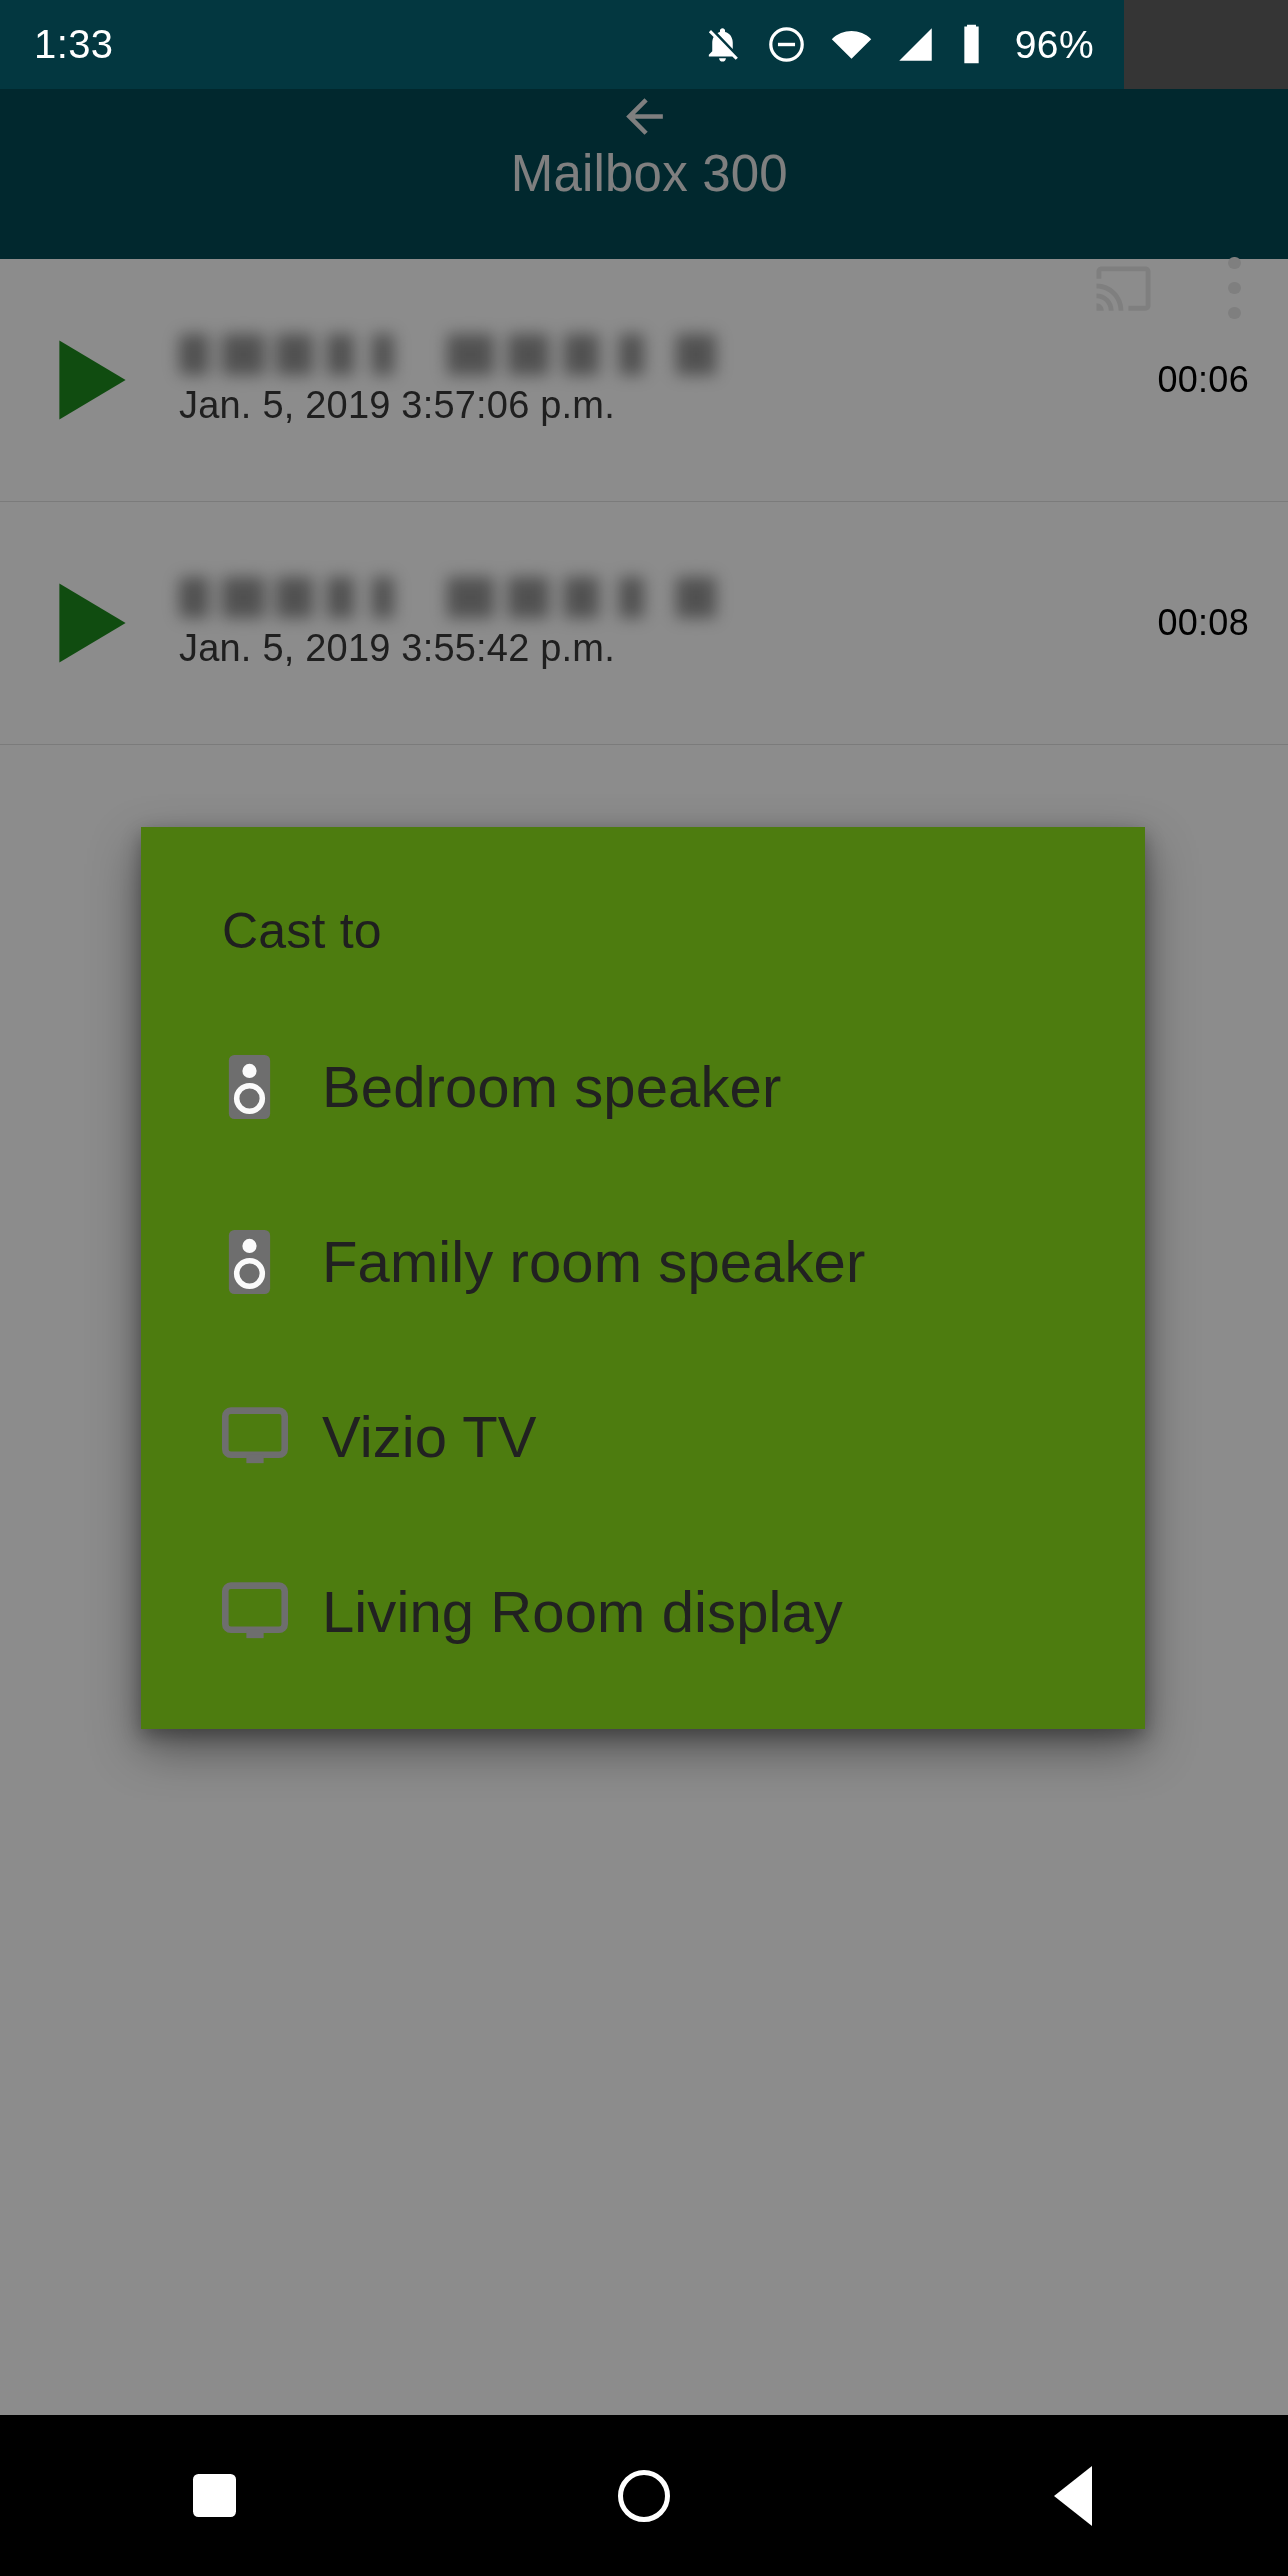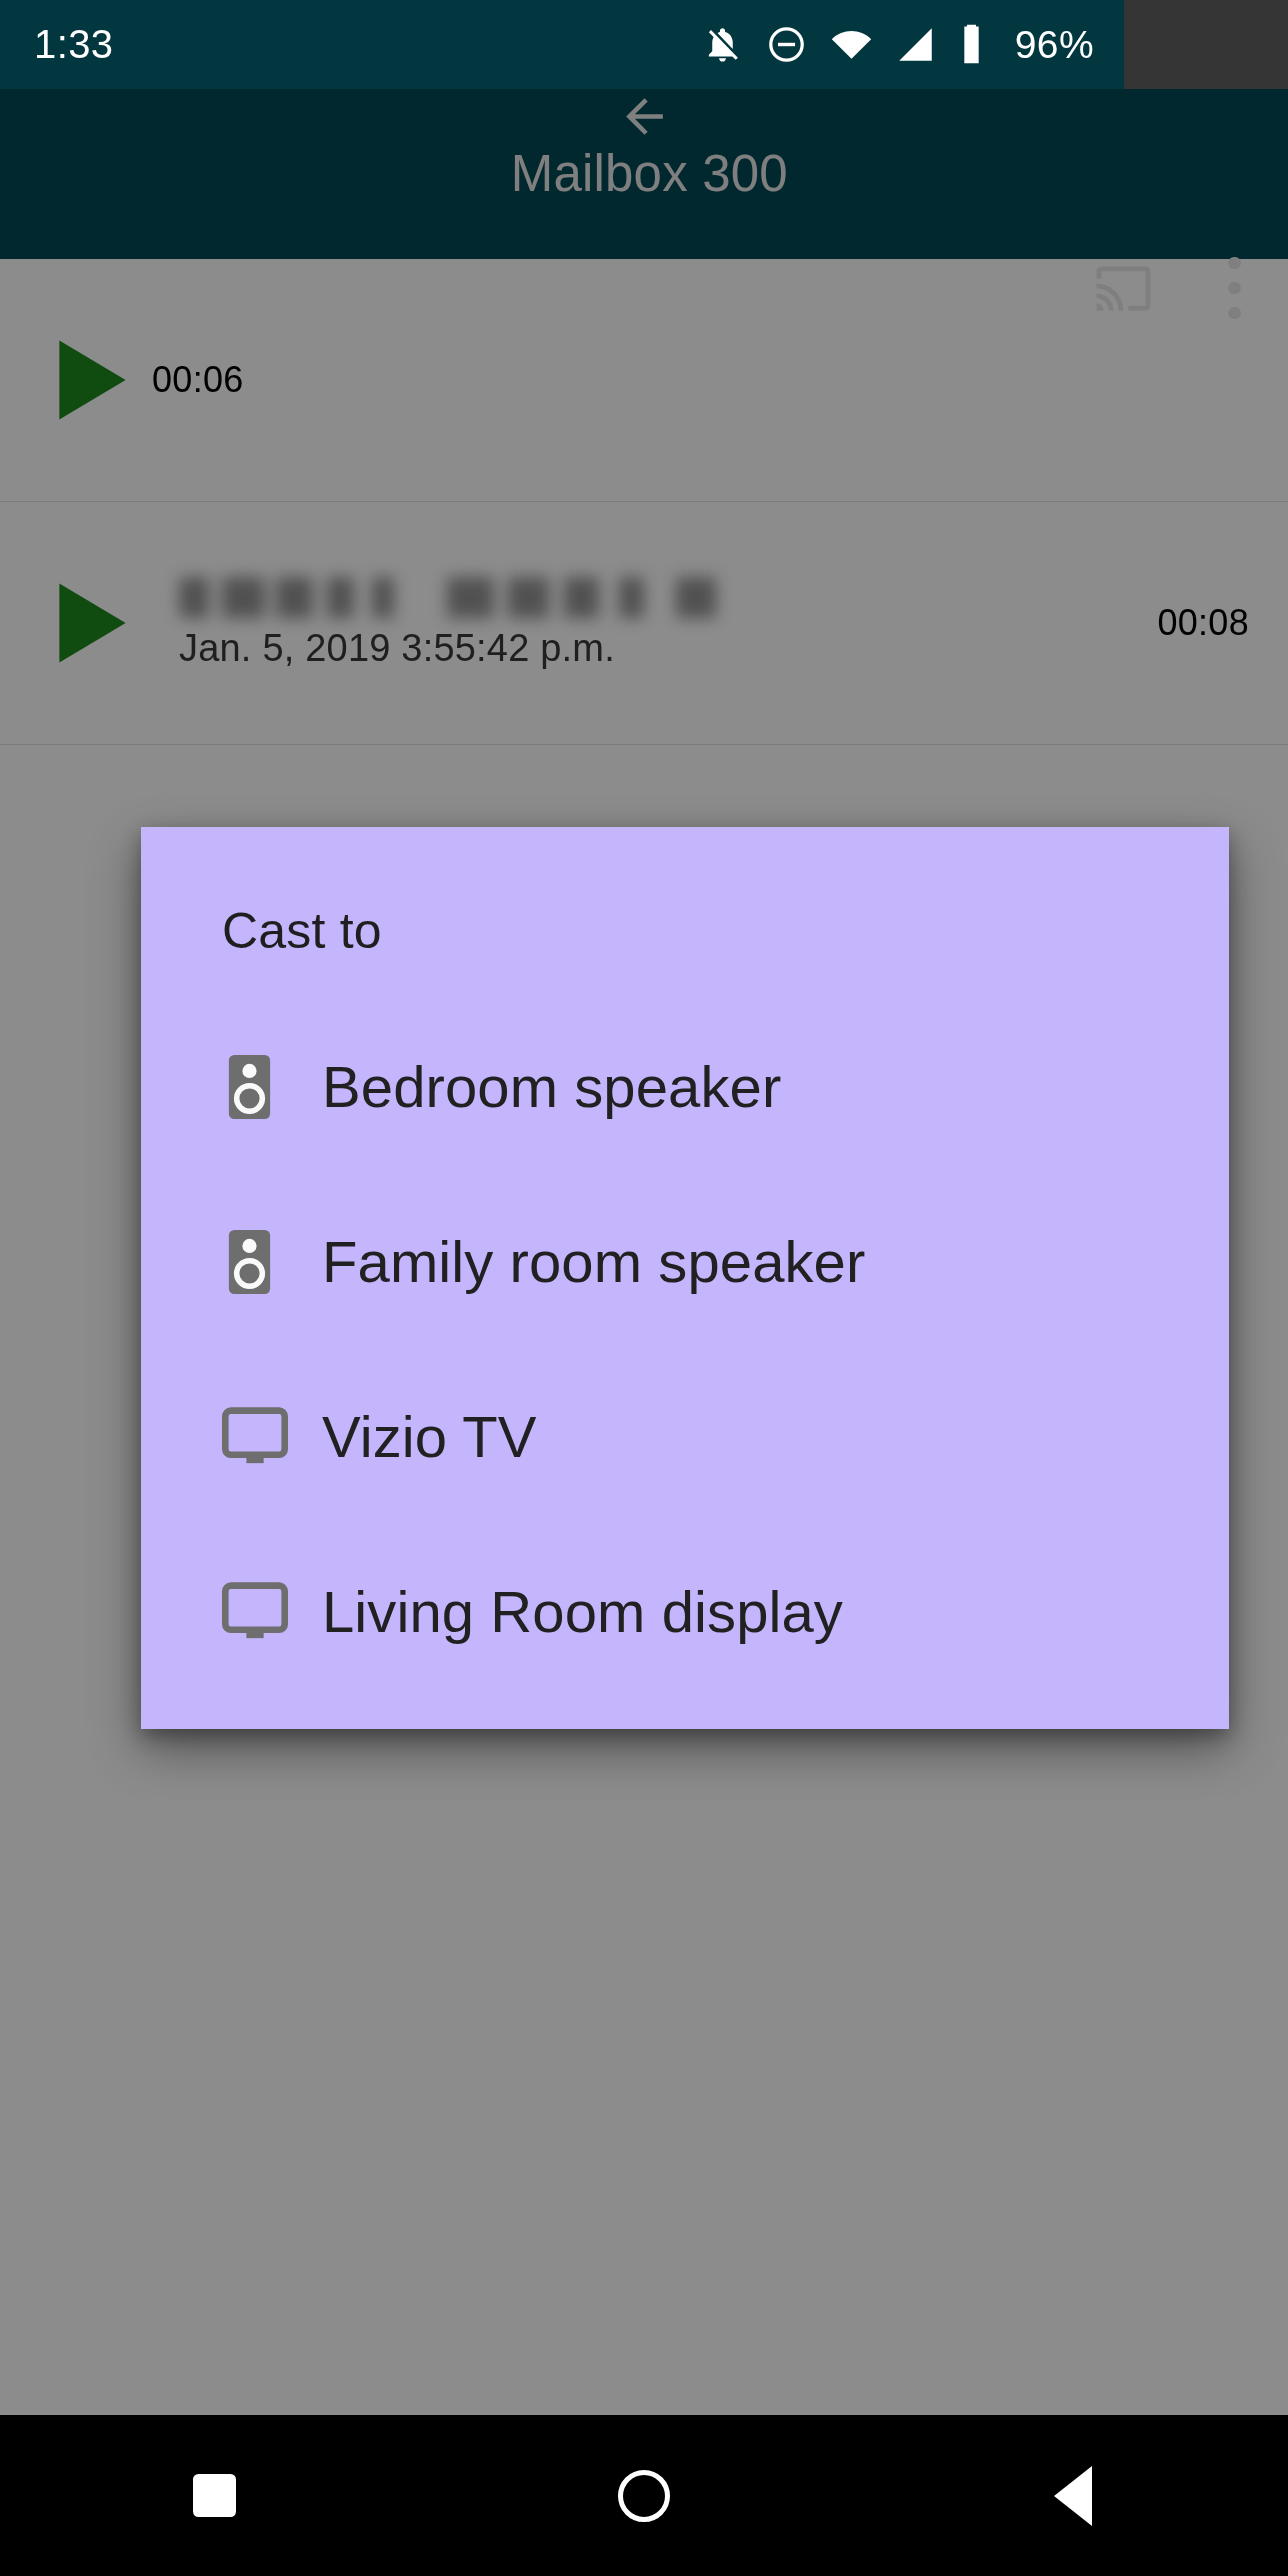--- a/index.html
+++ b/index.html
@@ -72,22 +72,22 @@
   .vm-dur { font-size:36px; color:#000000; letter-spacing:0.3px; }
 
   
   #scrim {
     position:absolute; left:0; top:0; width:1288px; height:2415px;
     background:rgba(0,0,0,0.45); z-index:20;
   }
 
   
   #cast-dialog {
-    position:absolute; left:141px; top:827px; width:1088px;
-    background:#c4b5fd; z-index:30;
+    position:absolute; left:141px; top:827px; width:1004px;
+    background:#4d7c0f; z-index:30;
     box-shadow:0 19.7px 47px rgba(0,0,0,0.42), 0 7.2px 18px rgba(0,0,0,0.30);
     padding:0 0 30px 0;
   }
   #cast-dialog-title {
     font-size:50px; color:#1F1F1F; font-weight:400;
     padding:75px 0 39px 81px; letter-spacing:0.2px;
   }
   #cast-device-list { display:flex; flex-direction:column; }
   .device-row {
     height:175px; display:flex; align-items:center; padding:0 54px 0 81px;
@@ -115,20 +115,24 @@
 <div id="screen">
 
   <div id="voicemail-list">
 
     <div class="vm-row">
       <div class="vm-play">
         <svg width="77" height="86" viewBox="0 0 86 96" aria-hidden="true">
           <polygon points="6,4 80,48 6,92" fill="#1E8A1E"></polygon>
         </svg>
       </div>
+      <div class="vm-center">
+        <div class="vm-name"></div>
+        <div class="vm-date">Jan. 5, 2019 3:57:06 p.m.</div>
+      </div>
       <div class="vm-dur">00:06</div>
     </div>
 
     <div class="vm-row">
       <div class="vm-play">
         <svg width="77" height="86" viewBox="0 0 86 96" aria-hidden="true">
           <polygon points="6,4 80,48 6,92" fill="#1E8A1E"></polygon>
         </svg>
       </div>
       <div class="vm-center">

